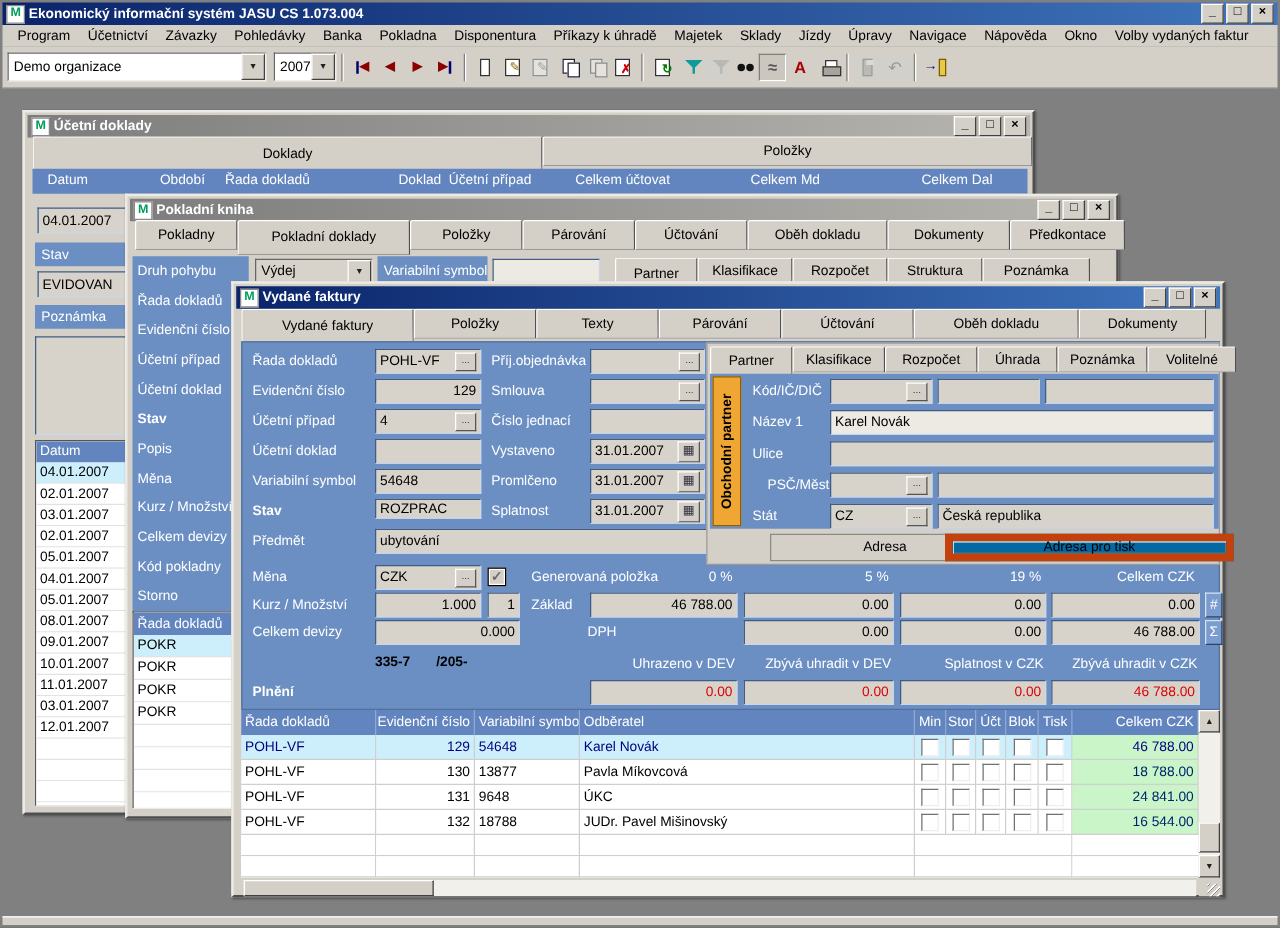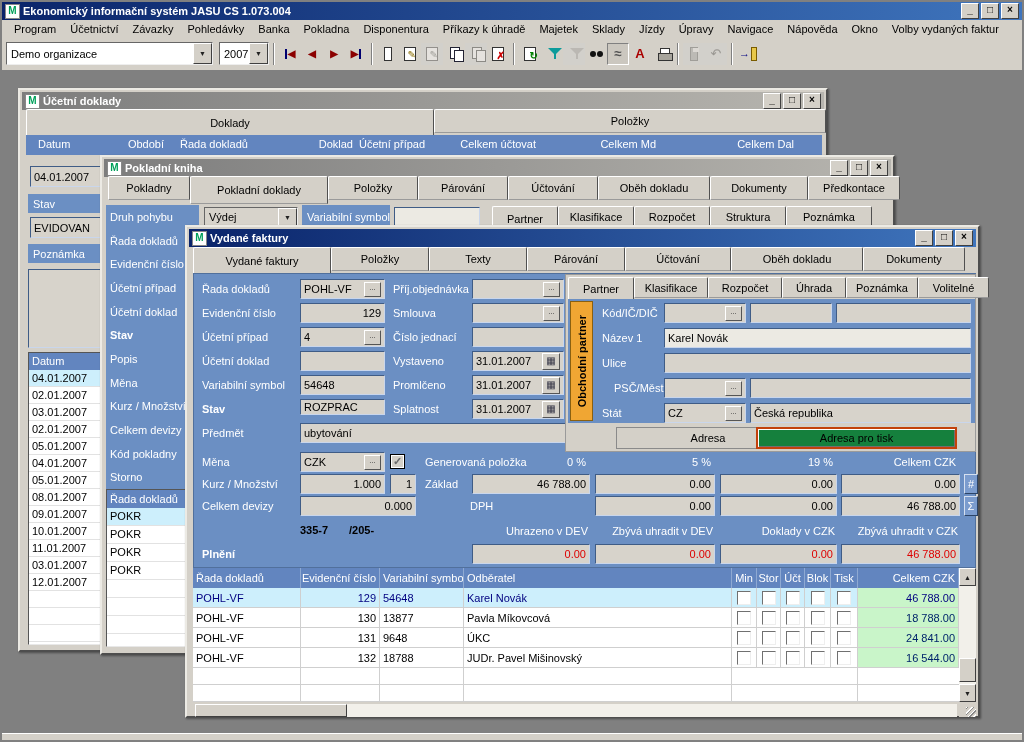--- a/index.html
+++ b/index.html
@@ -483,21 +483,21 @@
           <span class="dots">...</span>
         </div>
       <div class="abs fld" style="left:184px;top:103px;width:221px;height:20px;"></div>
       <div class="abs blab" style="left:31px;top:128px;width:66px;height:20px;">Stát</div>
       <div class="abs fld" style="left:98px;top:128px;width:82px;height:20px;">
           <span>CZ</span>
           <span class="dots">...</span>
         </div>
       <div class="abs fld" style="left:184px;top:128px;width:221px;height:20px;">Česká republika</div>
       <div class="abs" style="left:4px;top:152px;width:184px;height:22px;background:#d4d0c8;border:1px solid #8a8a8a;display:flex;align-items:center;justify-content:center;margin-left:46px;">Adresa</div>
-      <div class="abs" style="left:190px;top:152px;width:201px;height:22px;background:#15803d;border:2px solid #c2410c;box-shadow:inset 1px 1px 0 #fff,inset -1px -1px 0 #707070;display:flex;align-items:center;justify-content:center;">Adresa pro tisk</div>
+      <div class="abs" style="left:190px;top:152px;width:231px;height:22px;background:#0369a1;border:6px solid #c2410c;box-shadow:inset 1px 1px 0 #fff,inset -1px -1px 0 #707070;display:flex;align-items:center;justify-content:center;">Adresa pro tisk</div>
     </div>
 
     <div class="abs blab" style="left:10px;top:225px;width:100px;height:20px;">Měna</div>
     <div class="abs fld" style="left:113px;top:225px;width:85px;height:20px;">
         <span>CZK</span>
         <span class="dots">...</span>
       </div>
     <div class="abs chk" style="left:203px;top:227px;">✓</div>
     <div class="abs blab" style="left:233px;top:225px;width:120px;height:20px;">Generovaná položka</div>
     <div class="abs blab" style="left:285px;top:225px;width:118px;height:20px;justify-content:flex-end;padding-right:4px;">0 %</div>
@@ -520,21 +520,21 @@
     <div class="abs blab" style="left:233px;top:269px;width:170px;height:20px;margin-left:45px;">DPH</div>
     <div class="abs fld r" style="left:408px;top:269px;width:120px;height:20px;">0.00</div>
     <div class="abs fld r" style="left:533px;top:269px;width:117px;height:20px;">0.00</div>
     <div class="abs fld r" style="left:654px;top:269px;width:119px;height:20px;">46 788.00</div>
     <div class="abs sqbtn" style="left:777px;top:269px;width:14px;height:20px;">Σ</div>
 
     <div class="abs b" style="left:113px;top:297px;color:#000;">335-7</div>
     <div class="abs b" style="left:162px;top:297px;color:#000;">/205-</div>
     <div class="abs blab" style="left:285px;top:294px;width:118px;height:20px;justify-content:flex-end;padding-right:2px;">Uhrazeno v DEV</div>
     <div class="abs blab" style="left:408px;top:294px;width:120px;height:20px;justify-content:flex-end;padding-right:2px;">Zbývá uhradit v DEV</div>
-    <div class="abs blab" style="left:533px;top:294px;width:117px;height:20px;justify-content:flex-end;padding-right:2px;">Doklady v CZK</div>
+    <div class="abs blab" style="left:533px;top:294px;width:117px;height:20px;justify-content:flex-end;padding-right:2px;">Splatnost v CZK</div>
     <div class="abs blab" style="left:654px;top:294px;width:119px;height:20px;justify-content:flex-end;padding-right:2px;">Zbývá uhradit v CZK</div>
 
     <div class="abs blab b" style="left:10px;top:317px;width:100px;height:20px;">Plnění</div>
     <div class="abs fld r red" style="left:285px;top:317px;width:118px;height:20px;">0.00</div>
     <div class="abs fld r red" style="left:408px;top:317px;width:120px;height:20px;">0.00</div>
     <div class="abs fld r red" style="left:533px;top:317px;width:117px;height:20px;">0.00</div>
     <div class="abs fld r red" style="left:654px;top:317px;width:119px;height:20px;">46 788.00</div>
 
     <div class="abs hdr" style="left:6px;top:341px;width:766px;height:20px;display:flex;">
       <span class="th c1">Řada dokladů</span>

